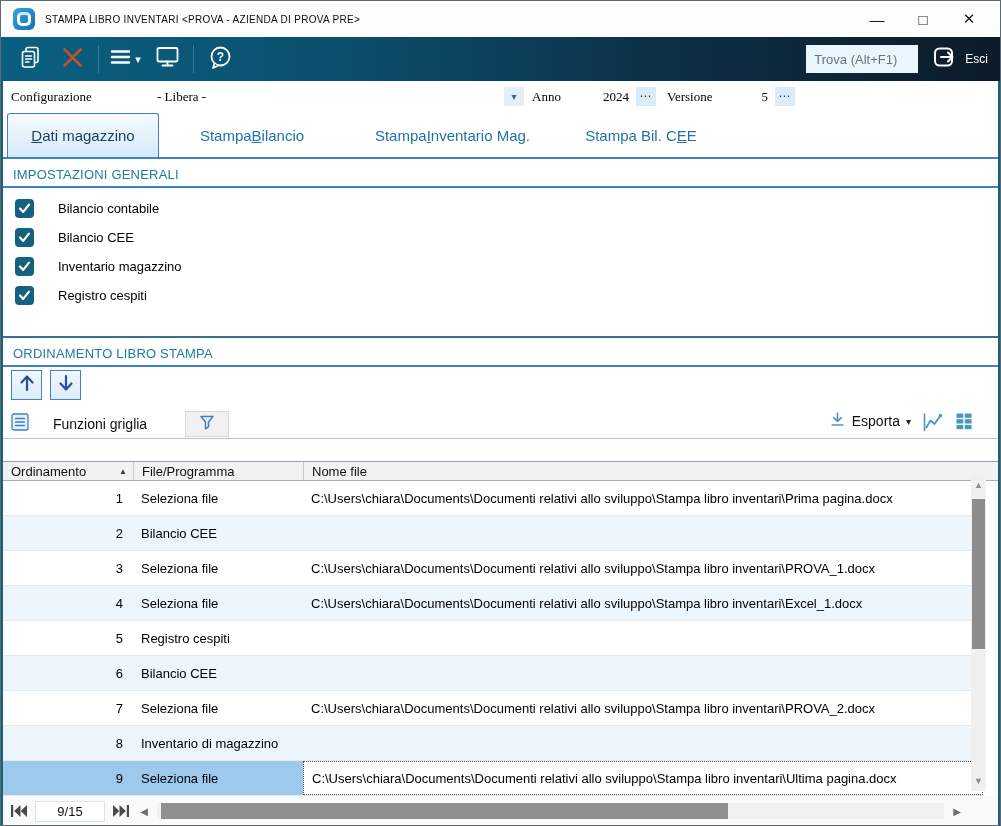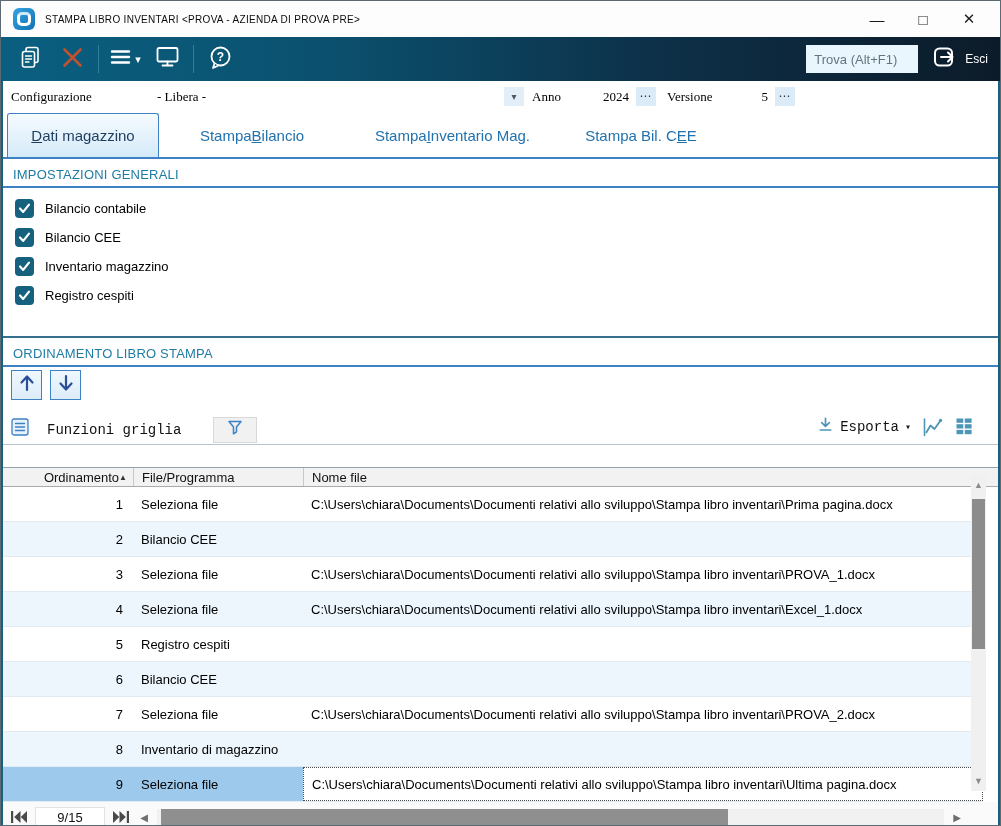--- a/index.html
+++ b/index.html
@@ -40,44 +40,44 @@
           box-sizing:border-box;flex:0 0 auto;}
   .tab{display:flex;align-items:center;justify-content:center;font-size:15px;color:#2272ae;white-space:nowrap;}
   .tab .key{text-decoration:underline;}
   .tab.active{background:linear-gradient(#f5fbff,#d5eaf9);border:1px solid #3e81c4;border-bottom:none;
               border-radius:3px 3px 0 0;color:#1d3d5e;}
   
   .sec-head{padding:8px 0 4px 10px;color:#1e7ba3;font-size:13px;letter-spacing:.2px;}
   .sec-line{height:2px;background:#3e81c4;}
   .section-general{height:177px;box-sizing:border-box;flex:0 0 auto;}
   .cb-list{margin-top:6px;}
-  .cb-row{display:flex;align-items:center;height:29px;padding-left:12px;gap:11px;}
+  .cb-row{display:flex;align-items:center;height:29px;padding-left:12px;gap:24px;}
   .cb-box{width:19px;height:19px;background:#15617e;border-radius:4px;display:flex;
           align-items:center;justify-content:center;flex:0 0 auto;}
   .cb-label{font-size:13px;color:#000;}
   .section-ordering{flex:1;border-top:2px solid #35718f;display:flex;flex-direction:column;box-sizing:border-box;}
   .sort-btns{display:flex;gap:8px;padding:3px 0 0 8px;}
   .sort-btn{width:31px;height:30px;box-sizing:border-box;border:1px solid #3e81c4;
             background:linear-gradient(#f0f7fd,#dcedfa);display:flex;align-items:center;justify-content:center;}
-  .grid-toolbar{height:30px;margin-top:15px;display:flex;align-items:center;padding:0 10px 0 8px;
-                border-bottom:1px solid #b9c6cf;gap:18px;box-sizing:border-box;font-family:Liberation Mono, monospace;}
+  .grid-toolbar{height:30px;margin-top:9px;display:flex;align-items:center;padding:0 10px 0 8px;
+                border-bottom:1px solid #b9c6cf;gap:24px;box-sizing:border-box;}
   .gt-label{font-size:14px;color:#111;}
   .filter-btn{width:44px;height:26px;margin-left:14px;background:#f1f1f1;border:1px solid #d8d8d8;
               box-sizing:border-box;display:flex;align-items:center;justify-content:center;}
   .gt-right{margin-left:auto;display:flex;align-items:flex-start;gap:10px;padding-right:14px;}
   .export-btn{display:flex;align-items:center;gap:6px;}
   .export-caret{font-size:10px;color:#222;}
   .table-gap{height:22px;}
   
   .thead{height:20px;display:grid;grid-template-columns:130px 170px 1fr;background:#f2f2f2;
          border-top:1px solid #8fa3b3;border-bottom:1px solid #ababab;box-sizing:border-box;
          align-items:center;font-size:13px;color:#111;}
   .th{padding-left:8px;height:100%;display:flex;align-items:center;box-sizing:border-box;}
   .th + .th{border-left:1px solid #c8c8c8;}
-  .th.first{justify-content:flex-end;padding-right:6px;}
+  .th.first{justify-content:space-between;padding-right:6px;}
   .sort-arrow{font-size:8px;color:#333;}
   .tbody{width:calc(100% - 15px);}
   .trow{display:grid;grid-template-columns:130px 170px 1fr;height:35px;box-sizing:border-box;
         border-bottom:1px solid #e2ebf2;background:#fff;font-size:13px;color:#000;}
   .trow.alt{background:#edf6fd;}
   .tcell{display:flex;align-items:center;overflow:hidden;white-space:nowrap;box-sizing:border-box;}
   .c1{justify-content:flex-end;padding-right:10px;}
   .c2{padding-left:8px;}
   .c3{padding-left:8px;}
   .trow.selected .c1,.trow.selected .c2{background:#9dc9ec;}

